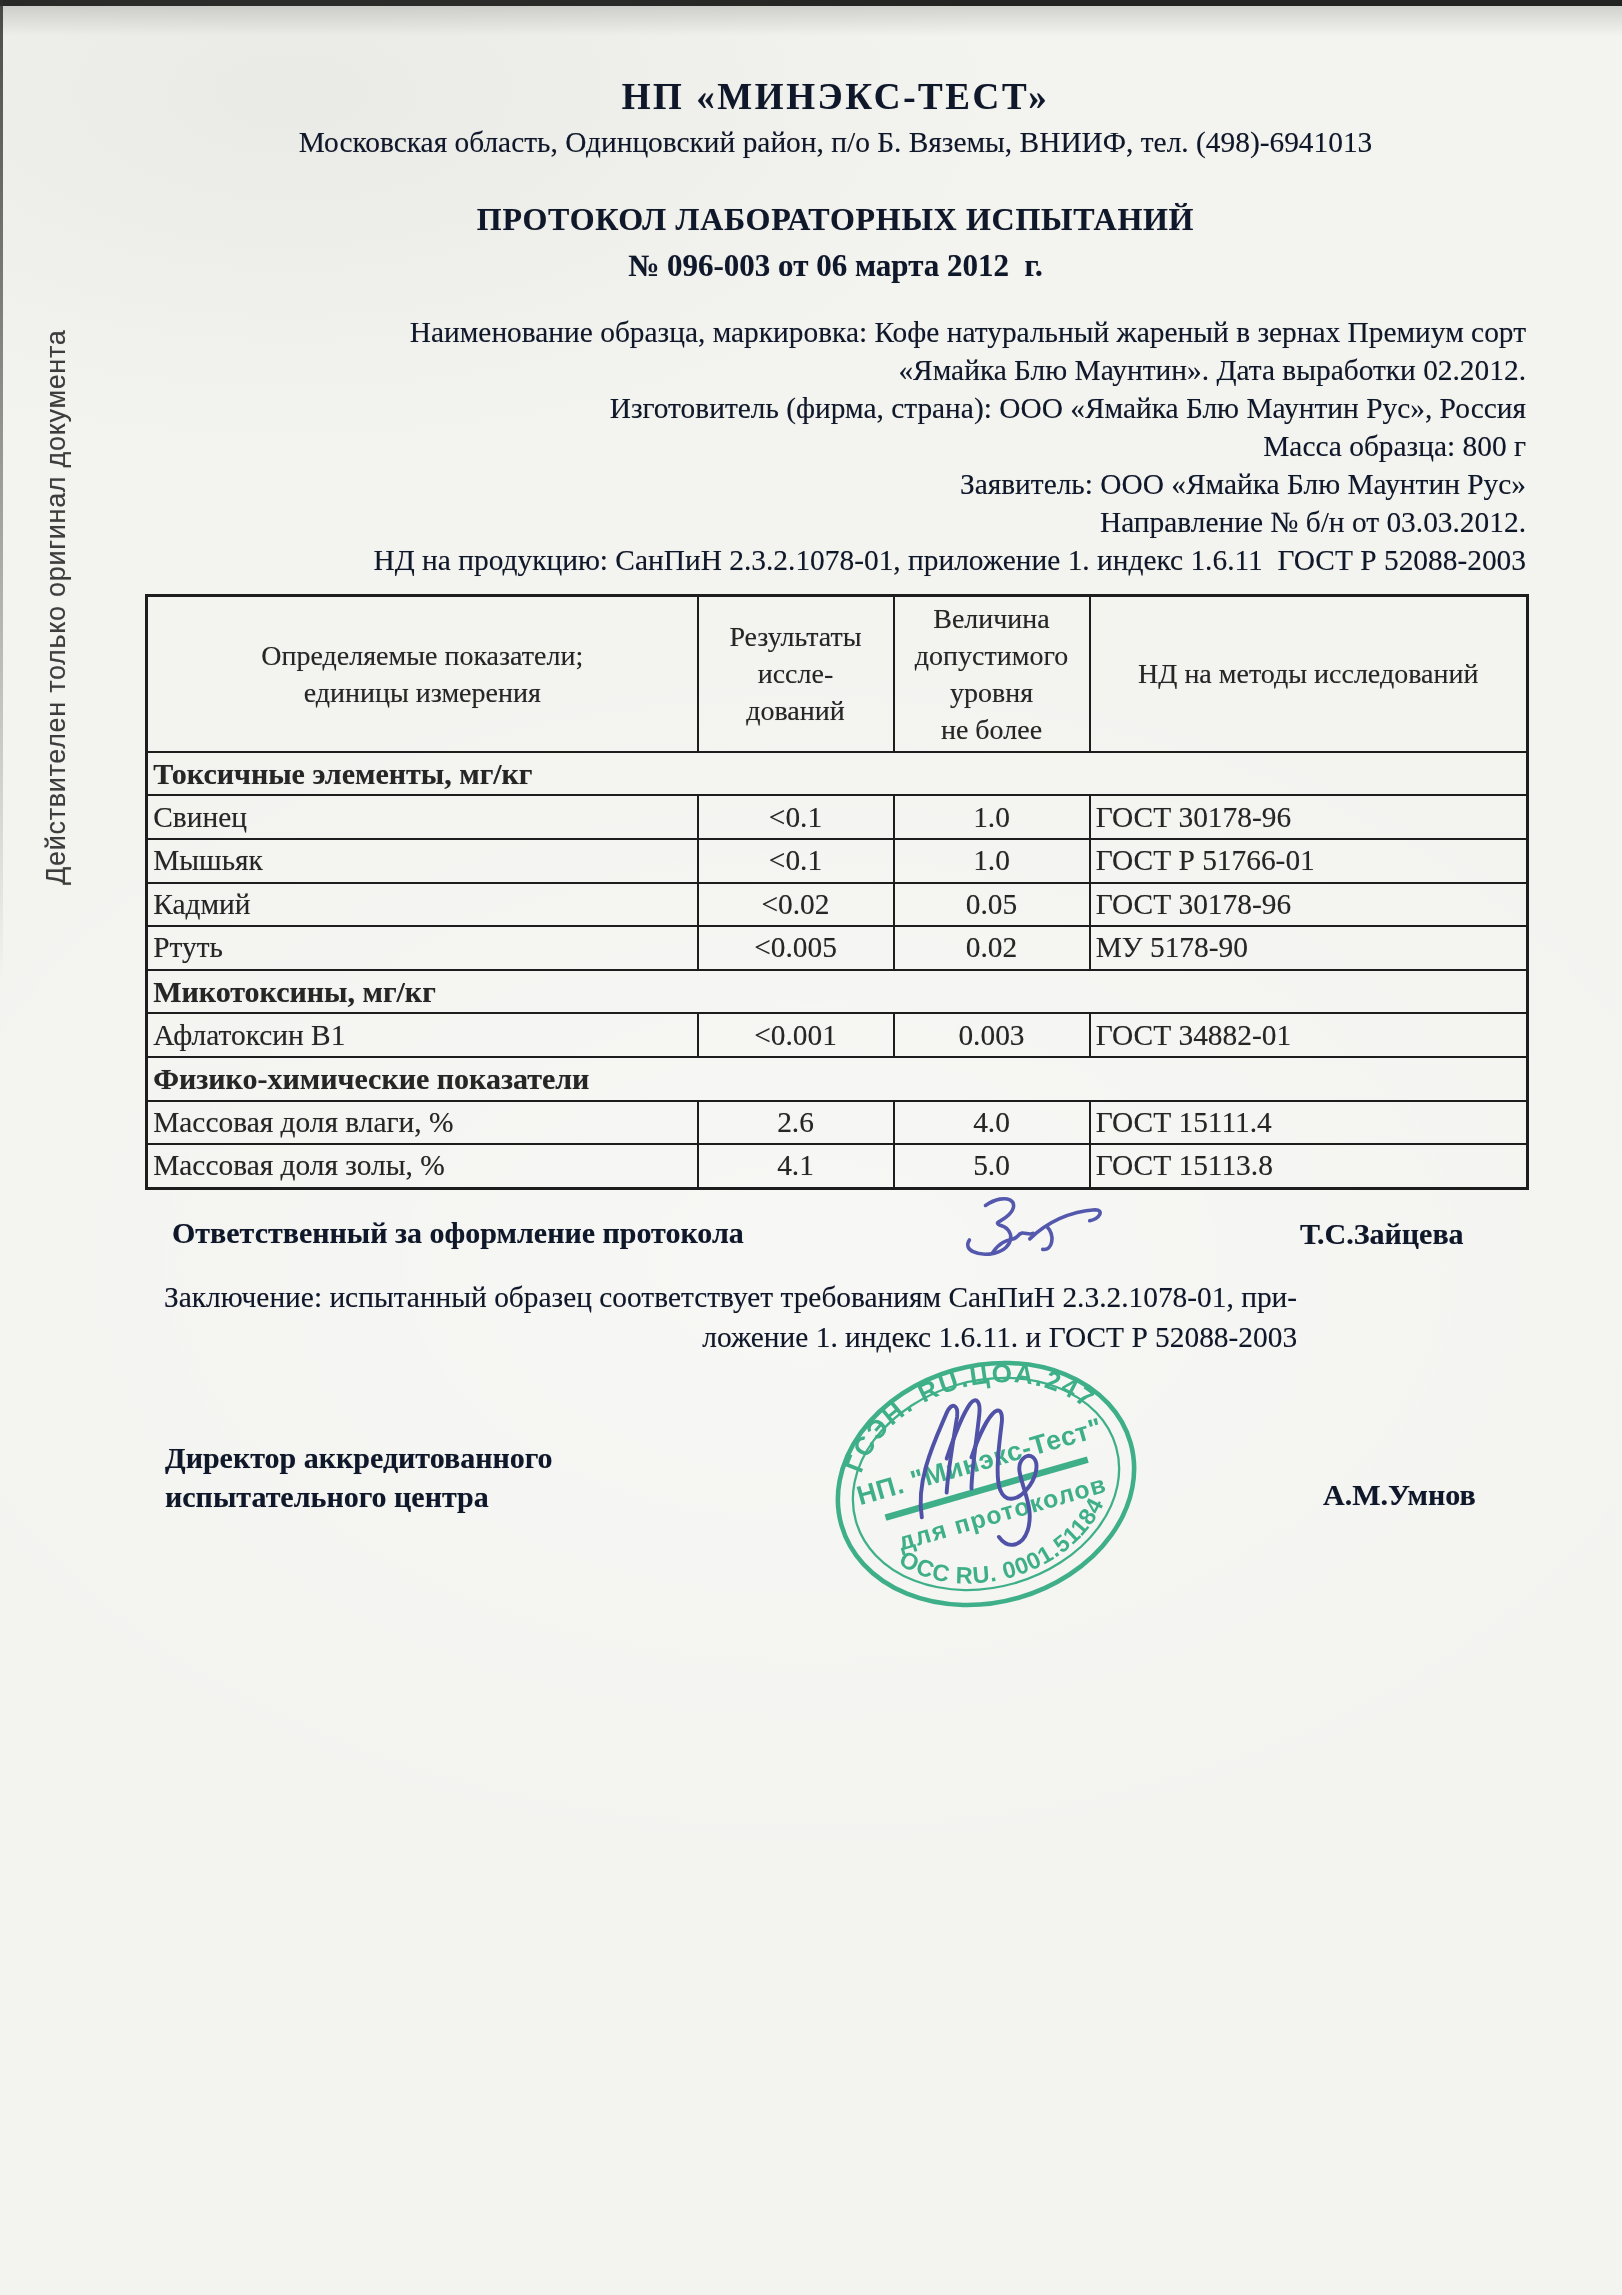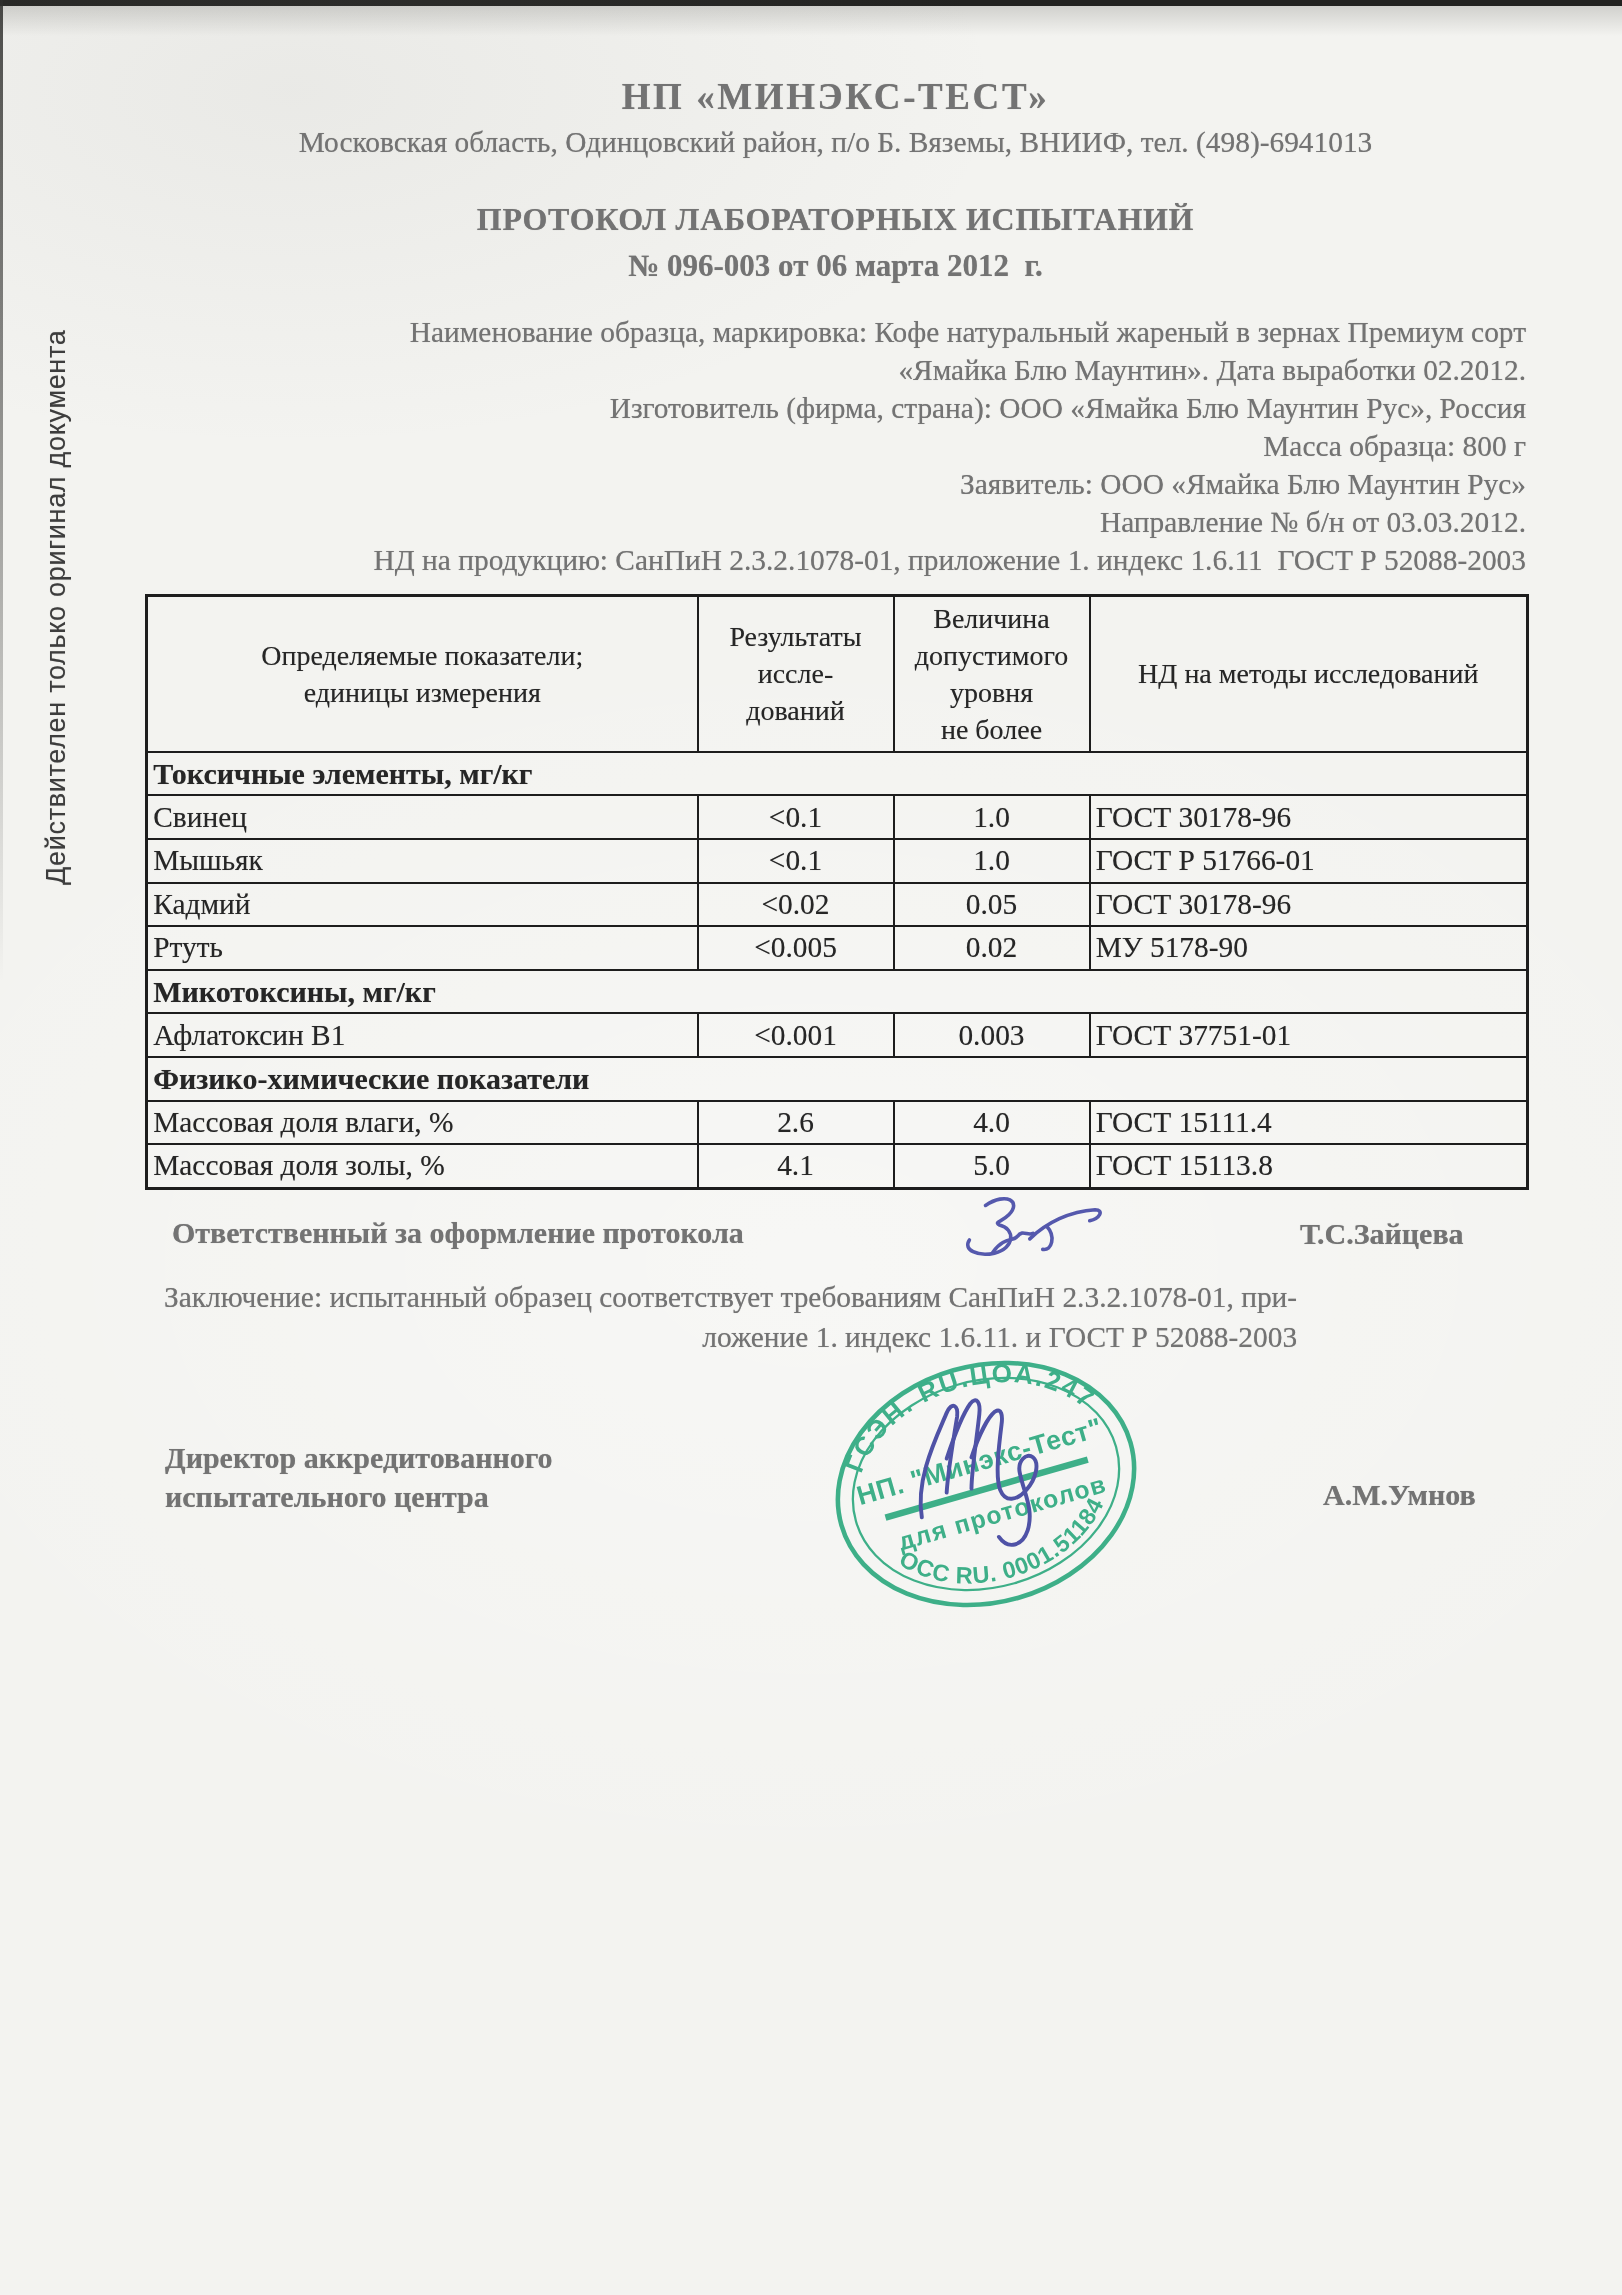--- a/index.html
+++ b/index.html
@@ -12,21 +12,21 @@
   
   .scan-top{position:absolute;left:0;top:0;width:1623px;height:5.9px;background:#232321;}
   .scan-top-shadow{position:absolute;left:0;top:5.9px;width:1623px;height:30px;
     background:linear-gradient(to bottom,rgba(120,120,115,.28),rgba(120,120,115,0));}
   .scan-left{position:absolute;left:0;top:0;width:3.3px;height:982px;
     background:linear-gradient(to bottom,rgba(40,40,38,.85),rgba(40,40,38,.25) 70%,rgba(40,40,38,0));}
   .paper-tone{position:absolute;inset:0;pointer-events:none;
     background:
       radial-gradient(1178px 589px at 18% 4%, rgba(150,150,145,.10), rgba(0,0,0,0) 60%),
       radial-gradient(1440px 916px at 50% 55%, rgba(255,255,255,.35), rgba(0,0,0,0) 70%);}
-  .ink{color:#737373;text-shadow:0 0 0.7px rgba(45,45,45,.45);}
+  .ink{color:#0f172a;text-shadow:0 0 0.7px rgba(45,45,45,.45);}
   .pre{white-space:pre-wrap;text-align:right;}
 
   
   .side-note{
     position:absolute;left:41px;top:885px;transform:rotate(-90deg);transform-origin:0 0;
     font-family:"Liberation Sans", sans-serif;font-size:27px;color:#3d3d3d;
     white-space:nowrap;letter-spacing:0.7px;text-shadow:0 0 0.7px rgba(60,60,60,.4);
   }
 
   .content{position:absolute;left:145px;top:0;width:1381px;}
@@ -146,21 +146,21 @@
           <td class="c2 ink">0.02</td>
           <td class="c3 ink">МУ 5178-90</td>
         </tr>
         <tr>
           <td colspan="4" class="section-cell ink">Микотоксины, мг/кг</td>
         </tr>
         <tr>
           <td class="c0 ink">Афлатоксин В1</td>
           <td class="c1 ink">&lt;0.001</td>
           <td class="c2 ink">0.003</td>
-          <td class="c3 ink">ГОСТ 37751-01</td>
+          <td class="c3 ink">ГОСТ 34882-01</td>
         </tr>
         <tr>
           <td colspan="4" class="section-cell ink">Физико-химические показатели</td>
         </tr>
         <tr>
           <td class="c0 ink">Массовая доля влаги, %</td>
           <td class="c1 ink">2.6</td>
           <td class="c2 ink">4.0</td>
           <td class="c3 ink">ГОСТ 15111.4</td>
         </tr>

